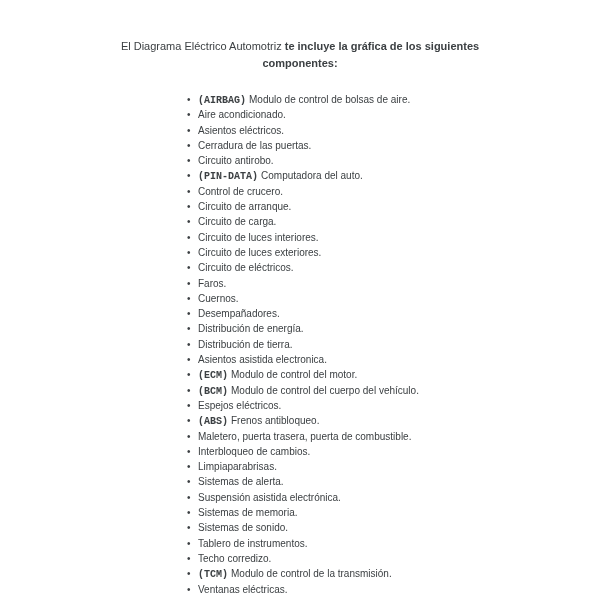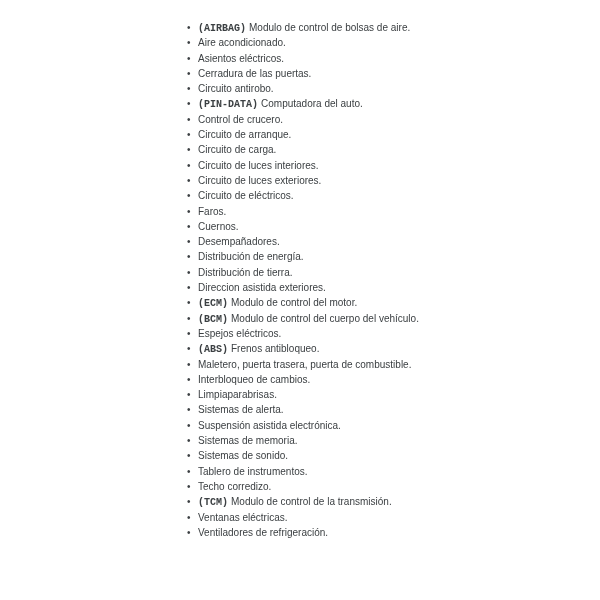--- a/index.html
+++ b/index.html
@@ -43,40 +43,41 @@
     color: #3c4043;
   }
   ul.components li > b { font-weight: 700; font-family: Liberation Mono, monospace; }
   ul.components li > b:not(:empty) { margin-right: 3px; }
 </style>
 </head>
 <body>
 
 <div class="page">
 
+  <div class="title"><span>El Diagrama Eléctrico Automotriz</span> <b>te incluye la gráfica de los siguientes componentes:</b></div>
 
   <ul class="components">
     <li><b>(AIRBAG)</b><span>Modulo de control de bolsas de aire.</span></li>
     <li><b></b><span>Aire acondicionado.</span></li>
     <li><b></b><span>Asientos eléctricos.</span></li>
     <li><b></b><span>Cerradura de las puertas.</span></li>
     <li><b></b><span>Circuito antirobo.</span></li>
     <li><b>(PIN-DATA)</b><span>Computadora del auto.</span></li>
     <li><b></b><span>Control de crucero.</span></li>
     <li><b></b><span>Circuito de arranque.</span></li>
     <li><b></b><span>Circuito de carga.</span></li>
     <li><b></b><span>Circuito de luces interiores.</span></li>
     <li><b></b><span>Circuito de luces exteriores.</span></li>
     <li><b></b><span>Circuito de eléctricos.</span></li>
     <li><b></b><span>Faros.</span></li>
     <li><b></b><span>Cuernos.</span></li>
     <li><b></b><span>Desempañadores.</span></li>
     <li><b></b><span>Distribución de energía.</span></li>
     <li><b></b><span>Distribución de tierra.</span></li>
-    <li><b></b><span>Direccion asistida exteriores.</span></li>
+    <li><b></b><span>Asientos asistida electronica.</span></li>
     <li><b>(ECM)</b><span>Modulo de control del motor.</span></li>
     <li><b>(BCM)</b><span>Modulo de control del cuerpo del vehículo.</span></li>
     <li><b></b><span>Espejos eléctricos.</span></li>
     <li><b>(ABS)</b><span>Frenos antibloqueo.</span></li>
     <li><b></b><span>Maletero, puerta trasera, puerta de combustible.</span></li>
     <li><b></b><span>Interbloqueo de cambios.</span></li>
     <li><b></b><span>Limpiaparabrisas.</span></li>
     <li><b></b><span>Sistemas de alerta.</span></li>
     <li><b></b><span>Suspensión asistida electrónica.</span></li>
     <li><b></b><span>Sistemas de memoria.</span></li>

